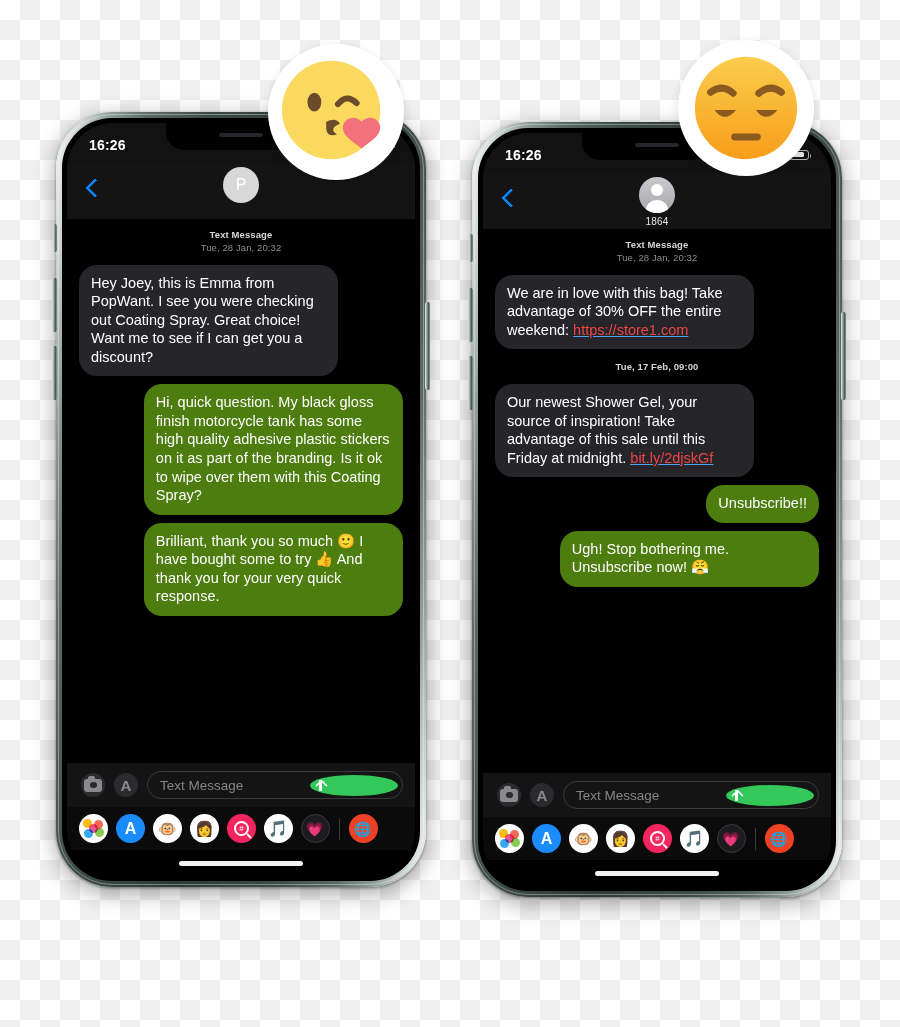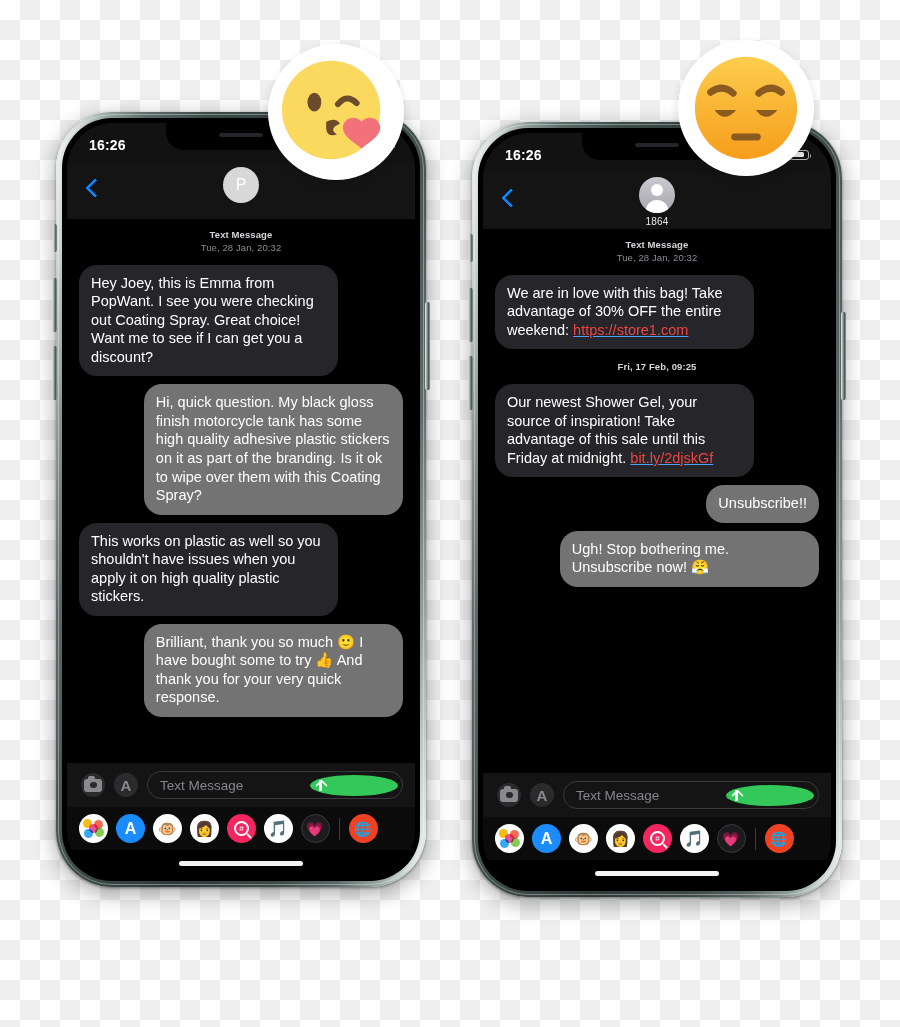--- a/index.html
+++ b/index.html
@@ -283,21 +283,21 @@
   .bubble {
     max-width: 80%;
     padding: 9px 12px 10px;
     border-radius: 18px;
     font-size: 14.5px;
     line-height: 1.28;
     color: #fff;
     word-wrap: break-word;
   }
   .bubble.in  { background: #26262a; }
-  .bubble.out { background: #737373; }
+  .bubble.out { background: #4d7c0f; }
   .bubble a {
     color: #ef4444;
     text-decoration: underline;
     text-decoration-color: #4ea3ff;
   }
   .bubble.out.short { max-width: 70%; }
 
   
   .inputbar {
     flex: 0 0 auto;
@@ -543,23 +543,20 @@
             <b>Text Message</b><br>
             <span>Tue, 28 Jan, 20:32</span>
           </div>
 
           <div class="row in">
             <div class="bubble in">Hey Joey, this is Emma from PopWant. I see you were checking out Coating Spray. Great choice! Want me to see if I can get you a discount?</div>
           </div>
           <div class="row out">
             <div class="bubble out">Hi, quick question. My black gloss finish motorcycle tank has some high quality adhesive plastic stickers on it as part of the branding. Is it ok to wipe over them with this Coating Spray?</div>
           </div>
-          <div class="row in">
-            <div class="bubble in">This works on plastic as well so you shouldn't have issues when you apply it on high quality plastic stickers.</div>
-          </div>
           <div class="row out">
             <div class="bubble out">Brilliant, thank you so much 🙂 I have bought some to try 👍 And thank you for your very quick response.</div>
           </div>
 
           <div class="thread-pad"></div>
         </div>
 
         <div class="inputbar">
           <div class="ic-round">
               <span class="cam-body"></span>
@@ -644,21 +641,21 @@
           <div class="daystamp">
             <b>Text Message</b><br>
             <span>Tue, 28 Jan, 20:32</span>
           </div>
 
           <div class="row in">
             <div class="bubble in"><span>We are in love with this bag! Take advantage of 30% OFF the entire weekend: </span><a href="#">https://store1.com</a></div>
           </div>
 
           <div class="daystamp">
-            <b>Fri, 17 Feb, 09:25</b>
+            <b>Tue, 17 Feb, 09:00</b>
           </div>
 
           <div class="row in">
             <div class="bubble in"><span>Our newest Shower Gel, your source of inspiration! Take advantage of this sale until this Friday at midnight. </span><a href="#">bit.ly/2djskGf</a></div>
           </div>
           <div class="row out">
             <div class="bubble out short">Unsubscribe!!</div>
           </div>
           <div class="row out">
             <div class="bubble out">Ugh! Stop bothering me. Unsubscribe now! 😤</div>

